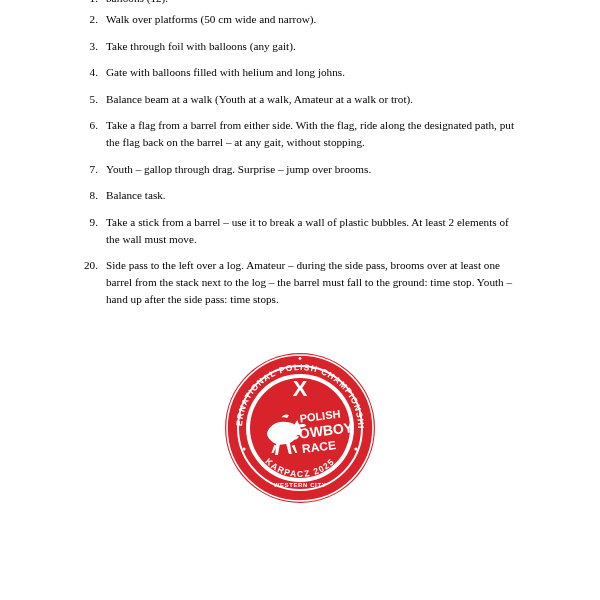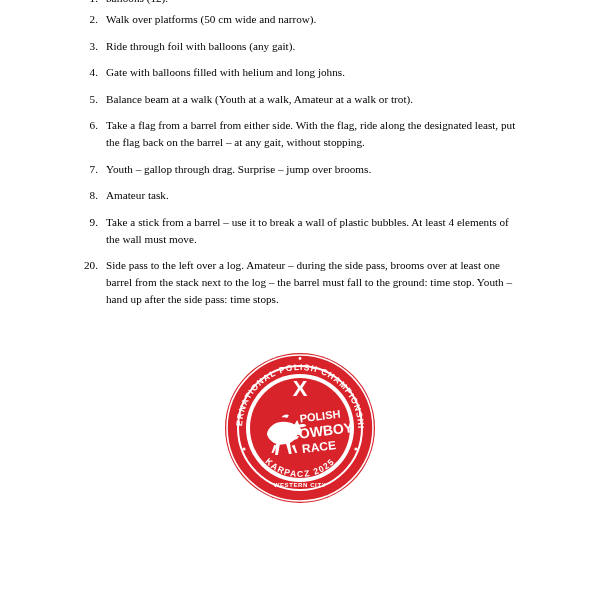--- a/index.html
+++ b/index.html
@@ -127,45 +127,45 @@
     </div>
   </div>
 
   <ol class="list">
     <li class="list-item">
       <div class="item-number">2.</div>
       <div class="item-text">Walk over platforms (50 cm wide and narrow).</div>
     </li>
     <li class="list-item">
       <div class="item-number">3.</div>
-      <div class="item-text">Ride through foil with balloons (any gait).</div>
+      <div class="item-text">Take through foil with balloons (any gait).</div>
     </li>
     <li class="list-item">
       <div class="item-number">4.</div>
       <div class="item-text">Gate with balloons filled with helium and long johns.</div>
     </li>
     <li class="list-item">
       <div class="item-number">5.</div>
       <div class="item-text">Balance beam at a walk (Youth at a walk, Amateur at a walk or trot).</div>
     </li>
     <li class="list-item">
       <div class="item-number">6.</div>
-      <div class="item-text">Take a flag from a barrel from either side. With the flag, ride along the designated least, put the flag back on the barrel – at any gait, without stopping.</div>
+      <div class="item-text">Take a flag from a barrel from either side. With the flag, ride along the designated path, put the flag back on the barrel – at any gait, without stopping.</div>
     </li>
     <li class="list-item">
       <div class="item-number">7.</div>
       <div class="item-text">Youth – gallop through drag. Surprise – jump over brooms.</div>
     </li>
     <li class="list-item">
       <div class="item-number">8.</div>
-      <div class="item-text">Amateur task.</div>
+      <div class="item-text">Balance task.</div>
     </li>
     <li class="list-item">
       <div class="item-number">9.</div>
-      <div class="item-text">Take a stick from a barrel – use it to break a wall of plastic bubbles. At least 4 elements of the wall must move.</div>
+      <div class="item-text">Take a stick from a barrel – use it to break a wall of plastic bubbles. At least 2 elements of the wall must move.</div>
     </li>
     <li class="list-item">
       <div class="item-number">20.</div>
       <div class="item-text">Side pass to the left over a log. Amateur – during the side pass, brooms over at least one barrel from the stack next to the log – the barrel must fall to the ground: time stop. Youth – hand up after the side pass: time stops.</div>
     </li>
   </ol>
 
   <div class="logo-wrap">
     <div class="logo">
       <svg width="152" height="152" viewBox="0 0 152 152">

